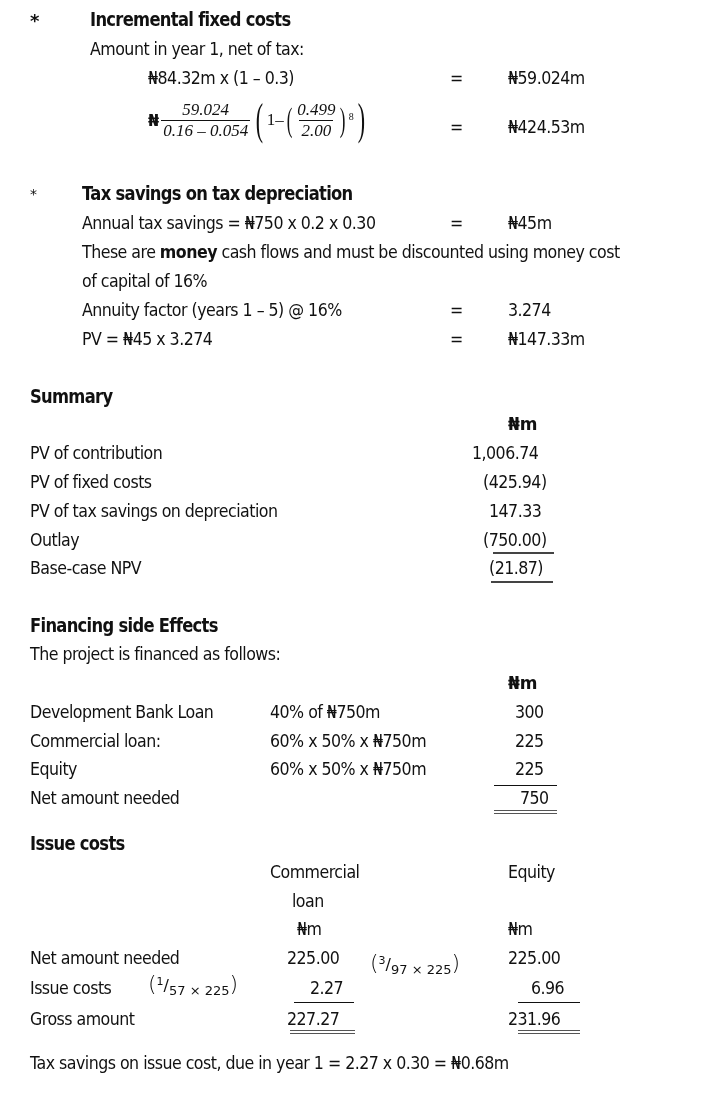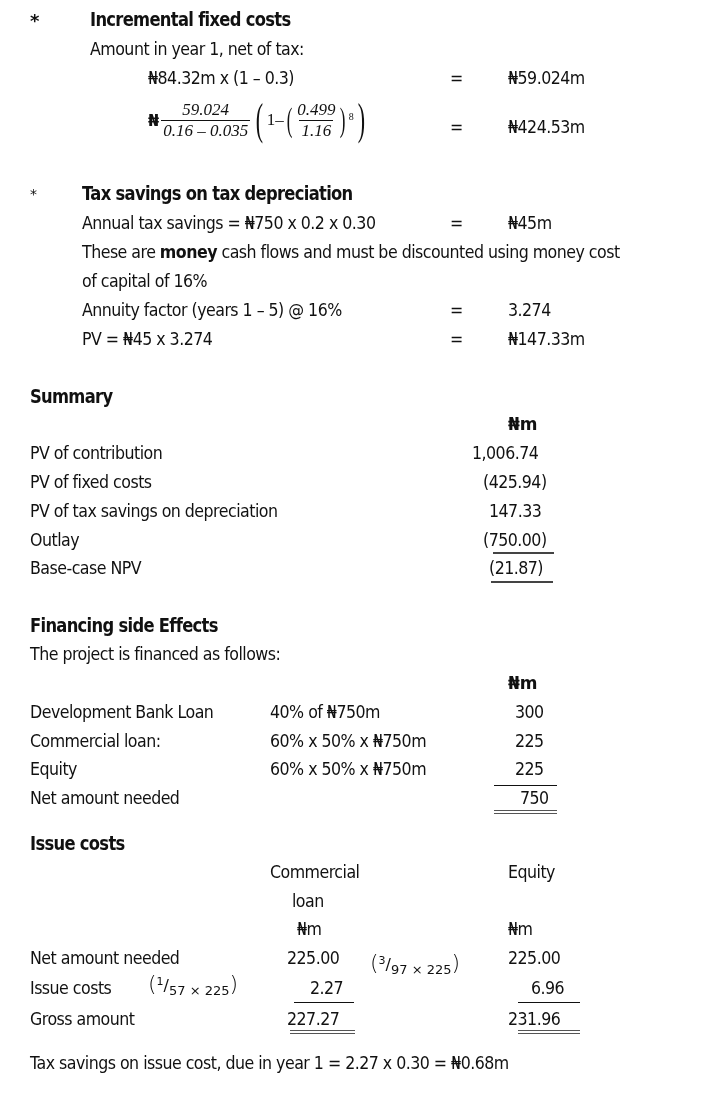--- a/index.html
+++ b/index.html
@@ -34,28 +34,28 @@
   <span class="abs txt" style="left:90px; top:38px;">Amount in year 1, net of tax:</span>
 
   <span class="abs txt" style="left:148px; top:67px;">₦84.32m x (1 – 0.3)</span>
   <span class="abs txt" style="left:450px; top:67px;">=</span>
   <span class="abs txt" style="left:508px; top:67px;">₦59.024m</span>
 
   <div class="abs serif" style="left:148px; top:98px; font-size:17px; display:flex; align-items:center;">
     <span style="font-family:'DejaVu Sans',sans-serif; font-weight:bold; font-size:16px; margin-right:2px;">₦</span>
     <span class="frac">
       <span class="n">59.024</span>
-      <span class="d">0.16 – 0.035</span>
+      <span class="d">0.16 – 0.054</span>
     </span>
     <span class="paren" style="margin-left:2px;">(</span>
     <span>1–</span>
     <span class="paren-s">(</span>
     <span class="frac">
       <span class="n">0.499</span>
-      <span class="d">1.16</span>
+      <span class="d">2.00</span>
     </span>
     <span class="paren-s">)</span>
     <span class="sup">8</span>
     <span class="paren">)</span>
   </div>
   <span class="abs txt" style="left:450px; top:116px;">=</span>
   <span class="abs txt" style="left:508px; top:116px;">₦424.53m</span>
 </section>
 
 <section>

